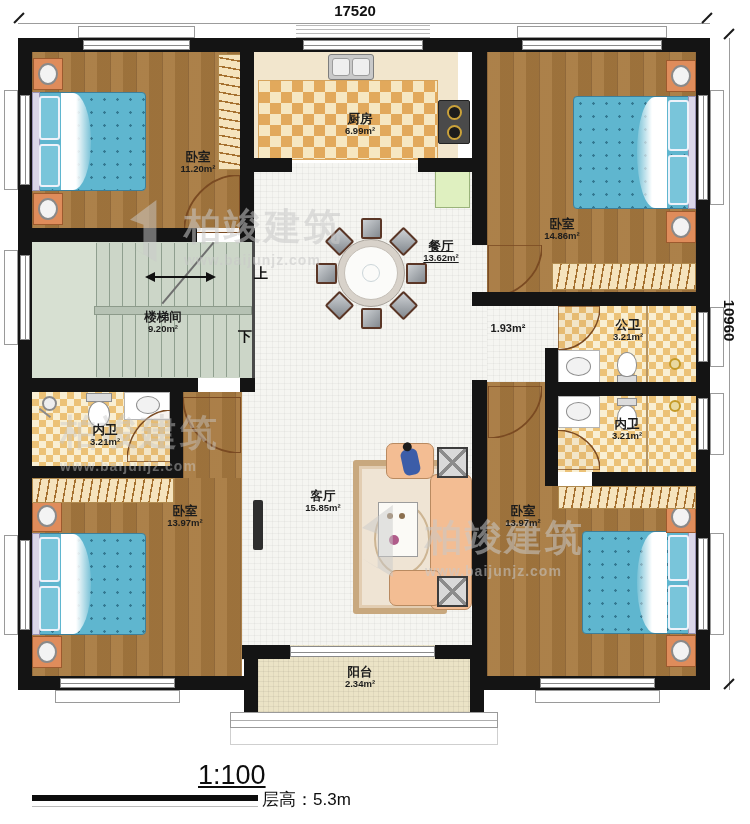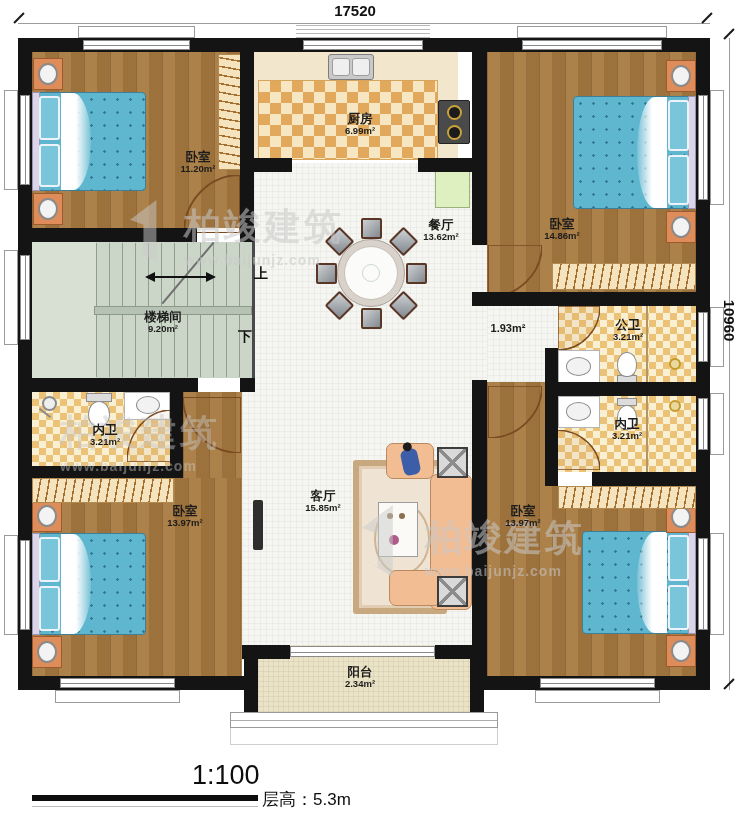--- a/index.html
+++ b/index.html
@@ -360,21 +360,21 @@
       <span class="ar">11.20m²</span>
     </div>
   <div class="rlabel" style="left:360px;top:112px;">
     <span class="nm">厨房</span>
       <span class="ar">6.99m²</span>
     </div>
   <div class="rlabel" style="left:562px;top:217px;">
     <span class="nm">卧室</span>
       <span class="ar">14.86m²</span>
     </div>
-  <div class="rlabel" style="left:441px;top:218px;">
+  <div class="rlabel" style="left:441px;top:239px;text-decoration:underline;">
     <span class="nm">餐厅</span>
       <span class="ar">13.62m²</span>
     </div>
   <div class="rlabel" style="left:163px;top:310px;">
     <span class="nm">楼梯间</span>
       <span class="ar">9.20m²</span>
     </div>
   <div class="rlabel" style="left:105px;top:423px;">
     <span class="nm">内卫</span>
       <span class="ar">3.21m²</span>
@@ -415,19 +415,19 @@
   <div class="wm" style="left:60px;top:408px;opacity:.45;">
     <span class="big">柏竣建筑</span>
       <span class="url">www.baijunjz.com</span>
     </div>
   <div class="wmlogo" style="left:362px;top:505px;width:56px;height:72px;"></div>
   <div class="wm" style="left:425px;top:513px;">
     <span class="big">柏竣建筑</span>
       <span class="url">www.baijunjz.com</span>
     </div>
 
-  <div class="tb-scale" style="left:192px;top:760px;">1:100</div>
+  <div class="tb-scale" style="left:198px;top:760px;text-decoration:underline;">1:100</div>
   <div class="tb-bar" style="left:32px;top:795px;width:226px;height:6px;"></div>
   <div class="tb-thin" style="left:32px;top:806px;width:226px;height:1px;"></div>
   <div class="tb-info" style="left:262px;top:788px;">
     <span>层高：</span><span>5.3m</span></div>
 
 </div>
 
 </body></html>

